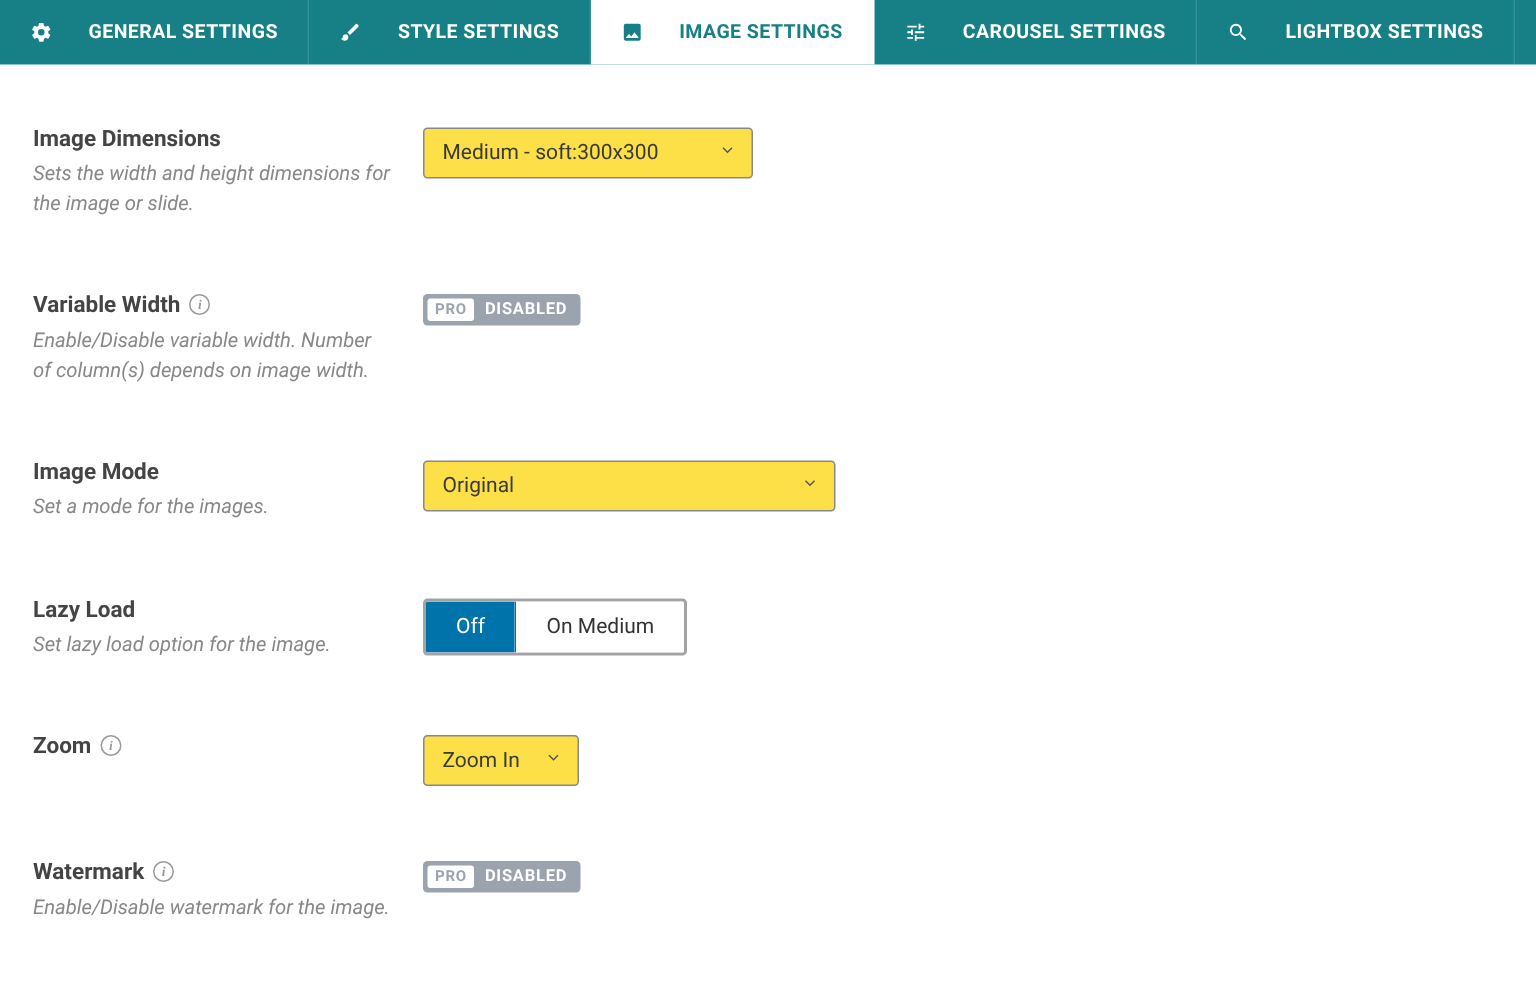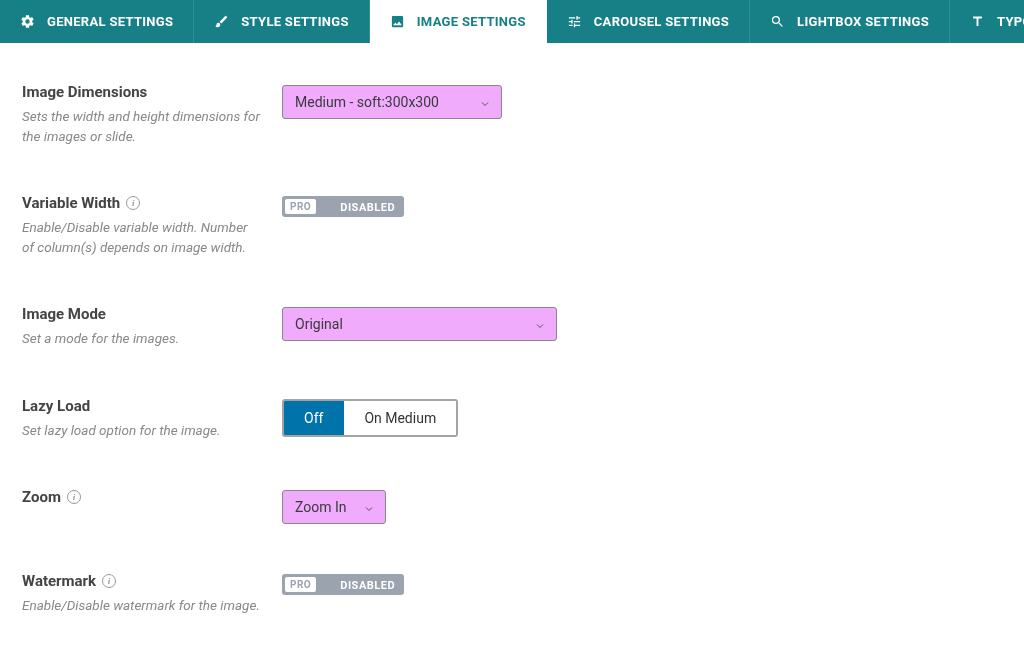--- a/index.html
+++ b/index.html
@@ -15,21 +15,21 @@
       border-bottom: none;
     }
     .tab {
       padding: 14px 20px;
       color: #fff;
       font-weight: 700;
       font-size: 13px;
       letter-spacing: 0.3px;
       display: flex;
       align-items: center;
-      gap: 12px;
+      gap: 24px;
       cursor: pointer;
       border-right: 1px solid rgba(255,255,255,0.12);
       white-space: nowrap;
     }
     .tab.active {
       background: #fff;
       color: #178087;
       text-align: right;
     }
     .tab svg { width: 15px; height: 15px; flex-shrink: 0; }
@@ -71,45 +71,44 @@
       justify-content: center;
       font-size: 9px;
       font-style: italic;
       color: #999;
       font-family: "Times New Roman", serif;
       font-weight: bold;
     }
     .field-control { flex: 1; padding-top: 2px; }
     .select {
       display: inline-flex;
-      align-items: center;
       justify-content: space-between;
       padding: 8px 12px;
       border: 1px solid #888;
       border-radius: 3px;
-      background: #f0abfc;
+      background: #fde047;
       color: #3a3a3a;
       cursor: pointer;
       font-size: 14px;
       min-width: 220px;
     }
     .select .chevron {
       margin-left: 16px;
       width: 10px;
       height: 10px;
       display: inline-block;
     }
     .chevron svg { width: 12px; height: 12px; stroke: #555; }
     .pro-badge {
       display: inline-flex;
-      align-items: flex-end;
+      align-items: flex-start;
       background: #9ba3af;
       border-radius: 3px;
       padding: 3px 9px 3px 3px;
-      gap: 24px;
+      gap: 7px;
       font-weight: 700;
       font-size: 11px;
       letter-spacing: 0.5px;
       color: #fff;
     }
     .pro-badge .pro {
       background: #fff;
       color: #9ba3af;
       border-radius: 2px;
       padding: 2px 5px;
@@ -175,21 +174,21 @@
       </svg>
     <span>TYPOGRAPHY</span>
   </div>
 </div>
 
 <div class="content">
 
   <div class="field-row">
     <div class="field-label">
       <div class="title">Image Dimensions</div>
-      <div class="desc">Sets the width and height dimensions for the images or slide.</div>
+      <div class="desc">Sets the width and height dimensions for the image or slide.</div>
     </div>
     <div class="field-control">
       <div class="select" style="min-width:220px">
         <span>Medium - soft:300x300</span>
         <span class="chevron"><svg viewBox="0 0 24 24" fill="none" stroke-width="2">
               <polyline points="6 9 12 15 18 9"></polyline>
             </svg></span>
       </div>
     </div>
   </div>

